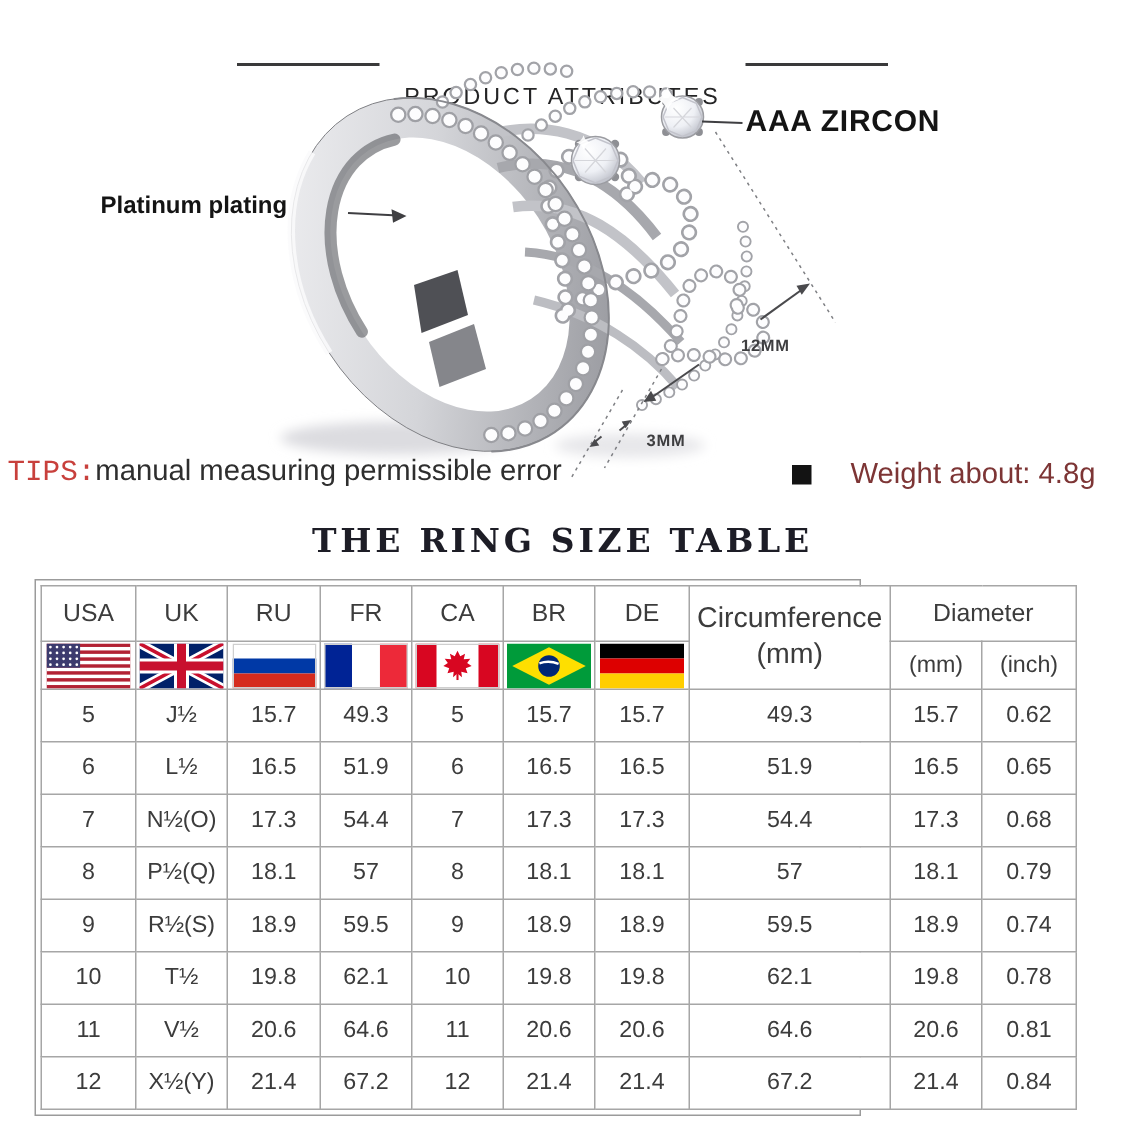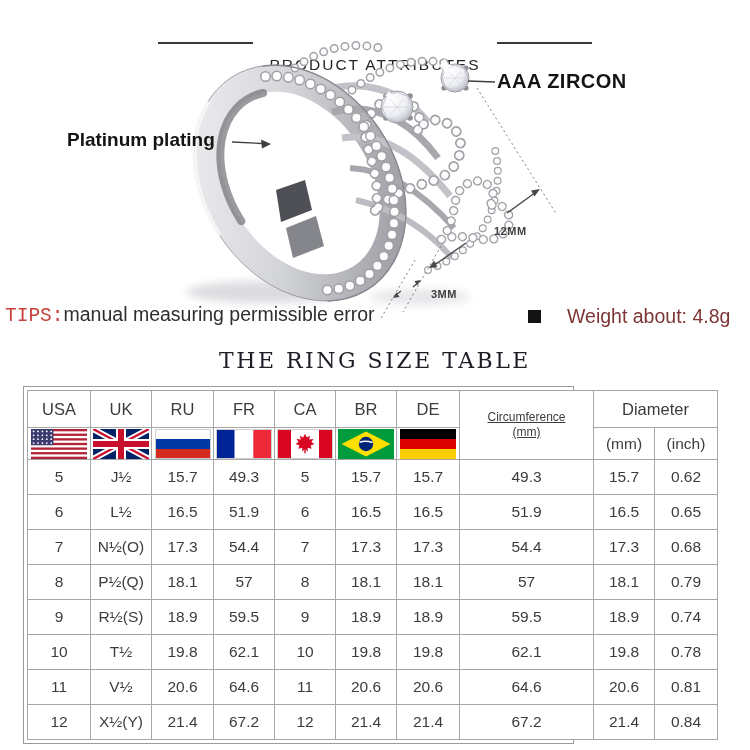--- a/index.html
+++ b/index.html
@@ -5,43 +5,43 @@
   html,body{margin:0;padding:0;background:#fff;font-family:"Liberation Sans",sans-serif;}
   .page{position:relative;width:750px;height:750px;background:#fff;overflow:hidden;}
 
   .title-row{position:absolute;top:12px;left:0;width:100%;display:flex;align-items:center;justify-content:center;gap:16px;}
   .title-line{width:95px;height:2px;background:#3a3a3b;}
   .page-title{font-size:15.5px;letter-spacing:2px;color:#242425;font-weight:500;margin-top:44px;}
 
   .ring-svg{position:absolute;left:0;top:0;width:750px;height:340px;pointer-events:none;}
 
   .ann{position:absolute;font-weight:bold;color:#141414;white-space:nowrap;text-align:center;}
-  .ann-plating{left:67px;top:129px;font-size:19px;}
+  .ann-plating{left:67px;top:129px;font-size:16px;}
   .ann-zircon{left:497px;top:70px;font-size:20px;letter-spacing:0.5px;}
   .dim{position:absolute;font-size:11px;font-weight:bold;color:#3e3e40;letter-spacing:0.5px;white-space:nowrap;}
   .dim-12{left:494px;top:225px;}
   .dim-3{left:431px;top:288px;}
 
   .tips{position:absolute;left:5px;top:303px;font-size:19.5px;color:#2e2e2e;white-space:nowrap;}
   .weight{position:absolute;left:528px;top:305px;display:flex;align-items:center;gap:26px;font-size:19.5px;white-space:nowrap;}
   .weight-bullet{width:13px;height:13px;background:#131313;flex:none;}
 
   .table-title{position:absolute;top:348px;left:0;width:100%;text-align:center;
-    font-family:"DejaVu Serif","Liberation Serif",serif;font-weight:400;font-size:22px;
+    font-family:"DejaVu Serif","Liberation Serif",serif;font-weight:700;font-size:22px;
     letter-spacing:2.5px;color:#1d1d26;}
 
   .table-frame{position:absolute;left:23px;top:386px;width:551px;border:1px solid #9b9b9b;
     padding:3px;box-sizing:border-box;background:#fff;}
   table.sizes{border-collapse:collapse;width:100%;table-layout:fixed;}
   table.sizes th,table.sizes td{border:1px solid #a6a6a6;text-align:center;vertical-align:middle;
     color:#3c3c3c;font-weight:normal;background:#fff;padding:0;}
   th.code-cell{height:36px;font-size:16.5px;color:#2f2f30;}
   th.flag-cell{height:31px;}
   th.flag-cell svg{display:block;margin:0 auto;}
-  th.circ-cell{font-size:12px;color:#2f2f30;line-height:1.25;text-decoration:underline;}
+  th.circ-cell{font-size:19px;color:#2f2f30;line-height:1.25;}
   th.diam-cell{font-size:16.5px;color:#2f2f30;}
   th.sub-cell{font-size:15.5px;}
   table.sizes td{height:34px;font-size:15.5px;}
 </style>
 </head>
 <body>
 
 <div class="page">
 
   <div class="title-row">

